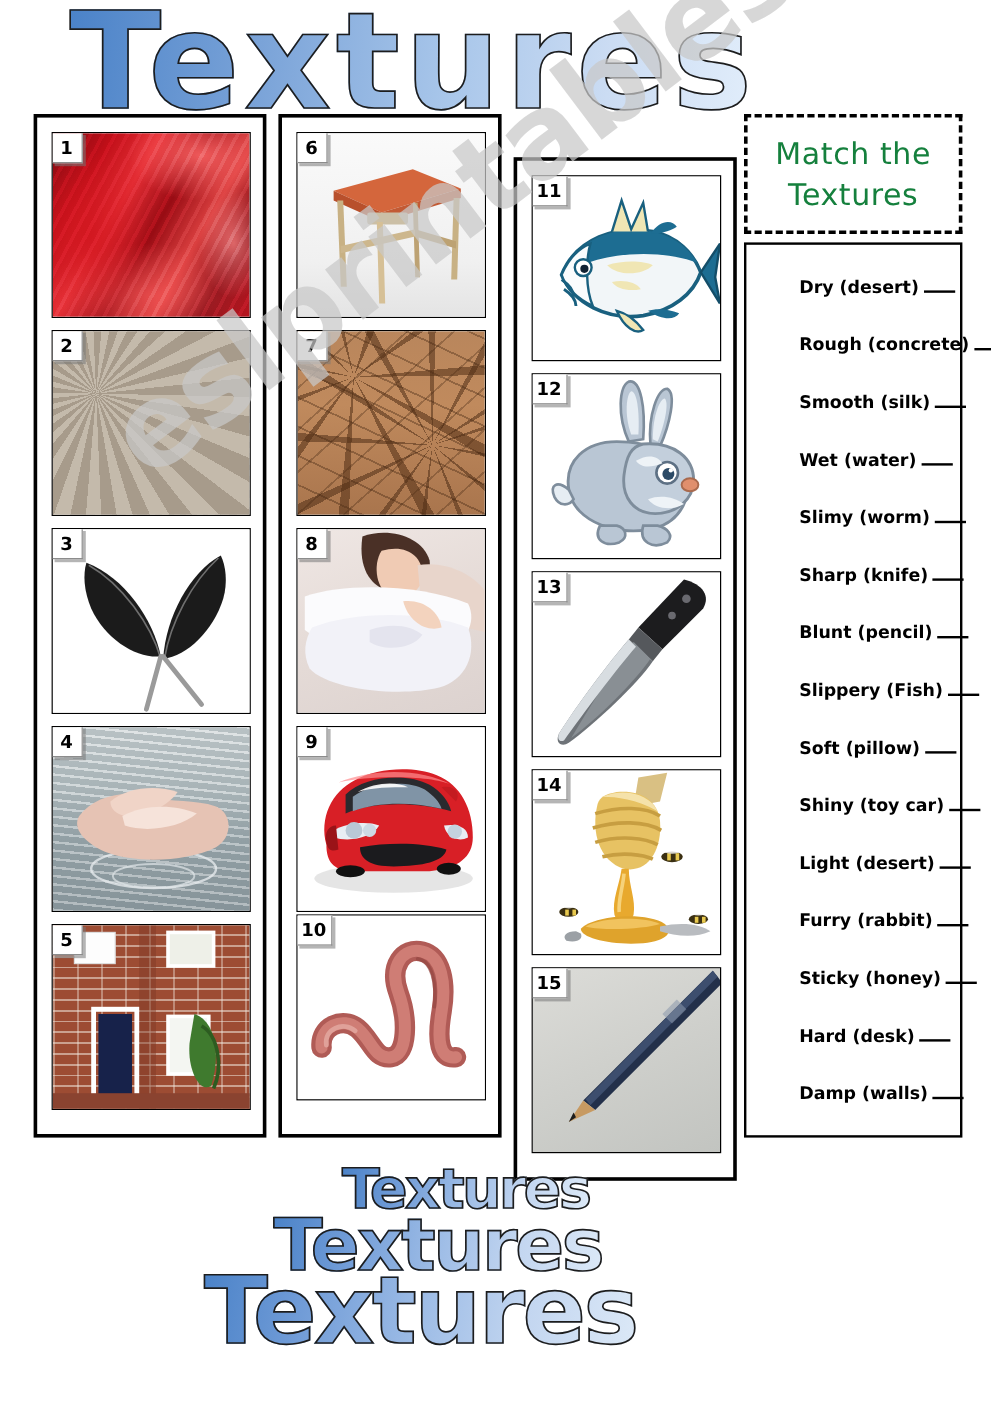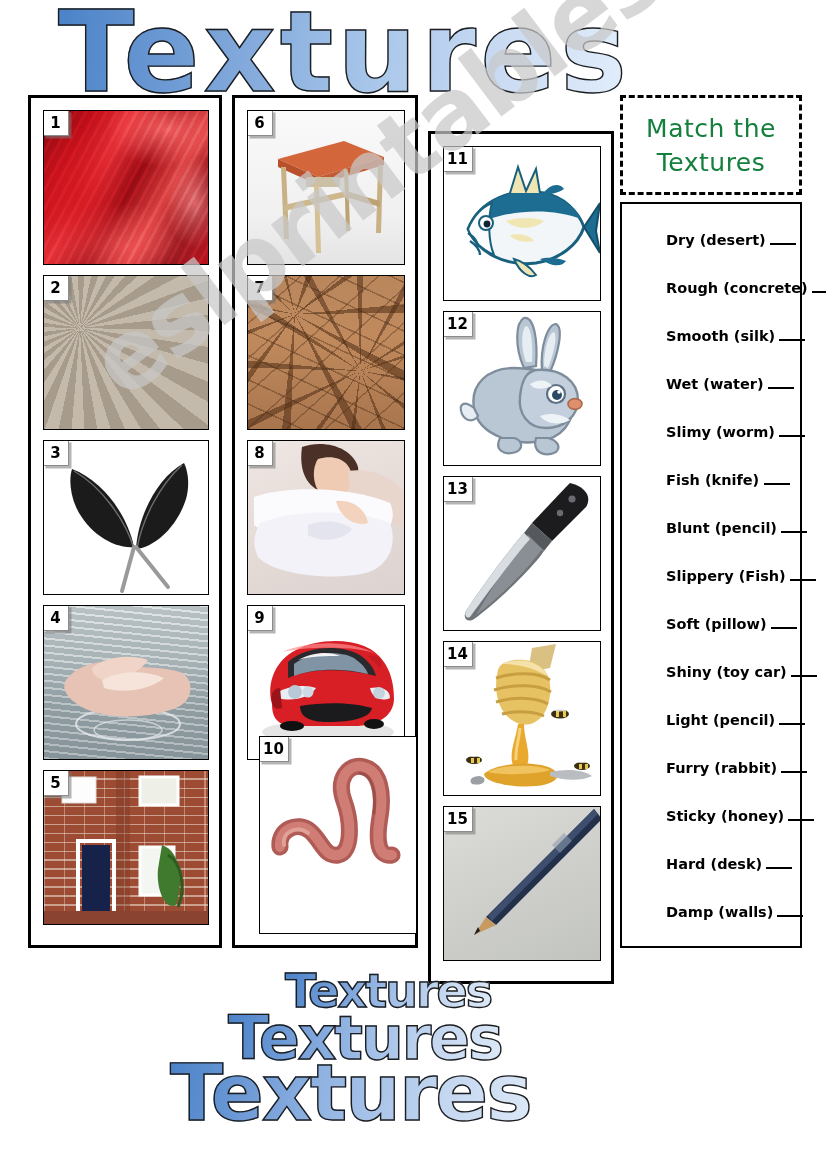--- a/index.html
+++ b/index.html
@@ -280,21 +280,21 @@
           <path d="M52 100 C76 96 104 96 124 102 C122 112 104 116 80 116 C60 116 52 110 52 100 Z" fill="#1b1b1e"></path>
           <path d="M24 96 C22 88 26 82 32 82 L34 102 C28 104 25 102 24 96 Z" fill="#9a1318"></path>
           <path d="M34 46 C62 34 104 34 128 48 C112 40 60 40 34 46 Z" fill="#ff8b8f" opacity=".7"></path>
           <ellipse cx="44" cy="120" rx="12" ry="5" fill="#111"></ellipse>
           <ellipse cx="126" cy="118" rx="10" ry="5" fill="#111"></ellipse>
         </svg>
       </div>
       <div class="num">9</div>
     </div>
 
-    <div class="cell" style="left:12px;top:638px;width:158px;height:198px;margin-left:12px;">
+    <div class="cell" style="left:12px;top:664px;width:158px;height:155px;">
       <div class="cell-media wormbg">
         <svg viewBox="0 0 158 155" width="158" height="155">
           <path d="M20 110 C18 92 38 84 50 94 C62 104 64 120 78 118 C92 116 92 86 84 64 C76 42 88 26 104 30 C120 34 124 56 120 80 C116 104 118 120 132 118" fill="none" stroke="#b05b56" stroke-width="17" stroke-linecap="round"></path>
           <path d="M20 110 C18 92 38 84 50 94 C62 104 64 120 78 118 C92 116 92 86 84 64 C76 42 88 26 104 30 C120 34 124 56 120 80 C116 104 118 120 132 118" fill="none" stroke="#cf7d75" stroke-width="10" stroke-linecap="round"></path>
           <path d="M24 108 C22 94 38 88 48 96" fill="none" stroke="#e0a199" stroke-width="4" stroke-linecap="round"></path>
           <path d="M100 36 C112 38 116 56 114 76" fill="none" stroke="#8f4540" stroke-width="3" stroke-linecap="round" opacity=".6"></path>
         </svg>
       </div>
       <div class="num">10</div>
     </div>
@@ -446,21 +446,21 @@
           <i></i>
         </span>
       </div>
     <div class="ans-row">
         <span class="ans-label">Slimy (worm)</span>
         <span class="ans-blank">
           <i></i>
         </span>
       </div>
     <div class="ans-row">
-        <span class="ans-label">Fish (knife)</span>
+        <span class="ans-label">Sharp (knife)</span>
         <span class="ans-blank">
           <i></i>
         </span>
       </div>
     <div class="ans-row">
         <span class="ans-label">Blunt (pencil)</span>
         <span class="ans-blank">
           <i></i>
         </span>
       </div>
@@ -476,21 +476,21 @@
           <i></i>
         </span>
       </div>
     <div class="ans-row">
         <span class="ans-label">Shiny (toy car)</span>
         <span class="ans-blank">
           <i></i>
         </span>
       </div>
     <div class="ans-row">
-        <span class="ans-label">Light (pencil)</span>
+        <span class="ans-label">Light (desert)</span>
         <span class="ans-blank">
           <i></i>
         </span>
       </div>
     <div class="ans-row">
         <span class="ans-label">Furry (rabbit)</span>
         <span class="ans-blank">
           <i></i>
         </span>
       </div>

